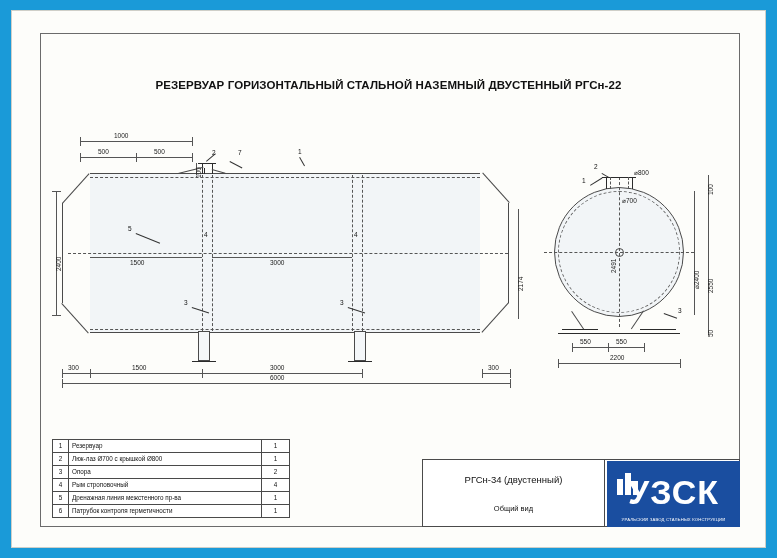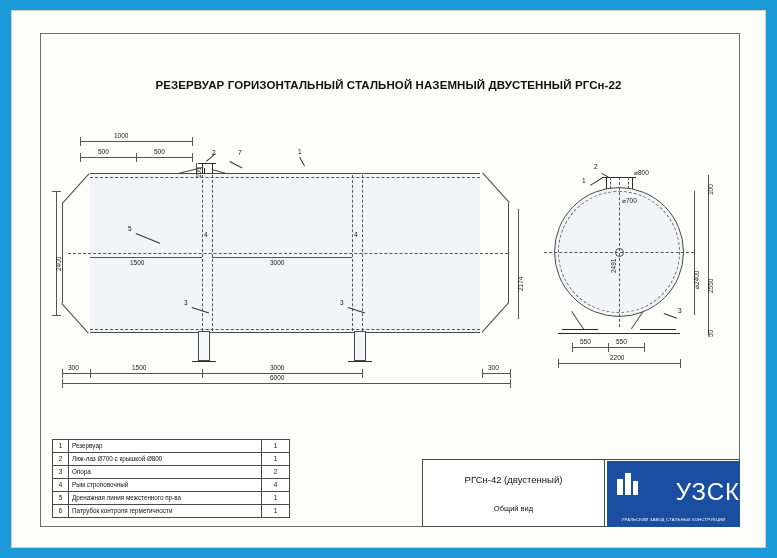--- a/index.html
+++ b/index.html
@@ -146,22 +146,22 @@
   }
   #logo {
     position: absolute; left: 184px; top: 1px;
     width: 133px; height: 66px;
     background: #1a4ea0;
     color: #fff;
     overflow: hidden;
   }
   #logo-text {
     position: absolute; left: 0; top: 18px; width: 100%;
-    text-align: right;
-    font-size: 24px; font-weight: normal; letter-spacing: 1px;
+    text-align: center;
+    font-size: 34px; font-weight: bold; letter-spacing: 1px;
     line-height: 26px;
   }
   #logo-sub {
     position: absolute; left: 0; bottom: 5px; width: 100%;
     text-align: center;
     font-size: 4.2px; letter-spacing: 0.2px;
   }
   #logo-bars { position: absolute; left: 10px; top: 8px; }
   #logo-bars span { position: absolute; background: #fff; }
 </style>
@@ -359,21 +359,21 @@
       <tr>
         <td class="c1">6</td>
         <td>Патрубок контроля герметичности</td>
         <td class="c3">1</td>
       </tr>
     </tbody>
   </table>
 
   <div id="stamp">
     <div id="stamp-left">
-      <div id="stamp-name">РГСн-42 (двустенный)</div>
+      <div id="stamp-name">РГСн-34 (двустенный)</div>
       <div id="stamp-sub">Общий вид</div>
     </div>
     <div id="logo">
       <div id="logo-bars">
         <span style="left:0; top:10px; width:6px; height:16px;"></span>
         <span style="left:8px; top:4px; width:6px; height:22px;"></span>
         <span style="left:16px; top:12px; width:5px; height:14px;"></span>
       </div>
       <div id="logo-text">УЗСК</div>
       <div id="logo-sub">УРАЛЬСКИЙ ЗАВОД СТАЛЬНЫХ КОНСТРУКЦИЙ</div>

